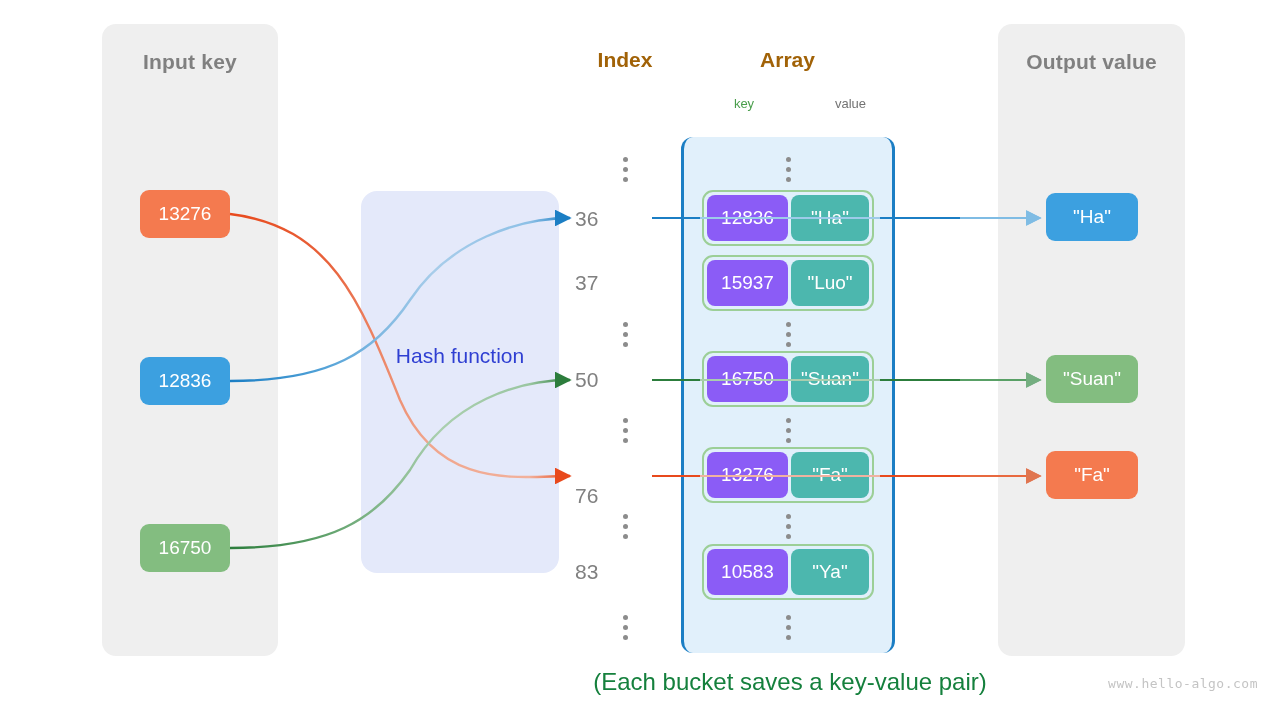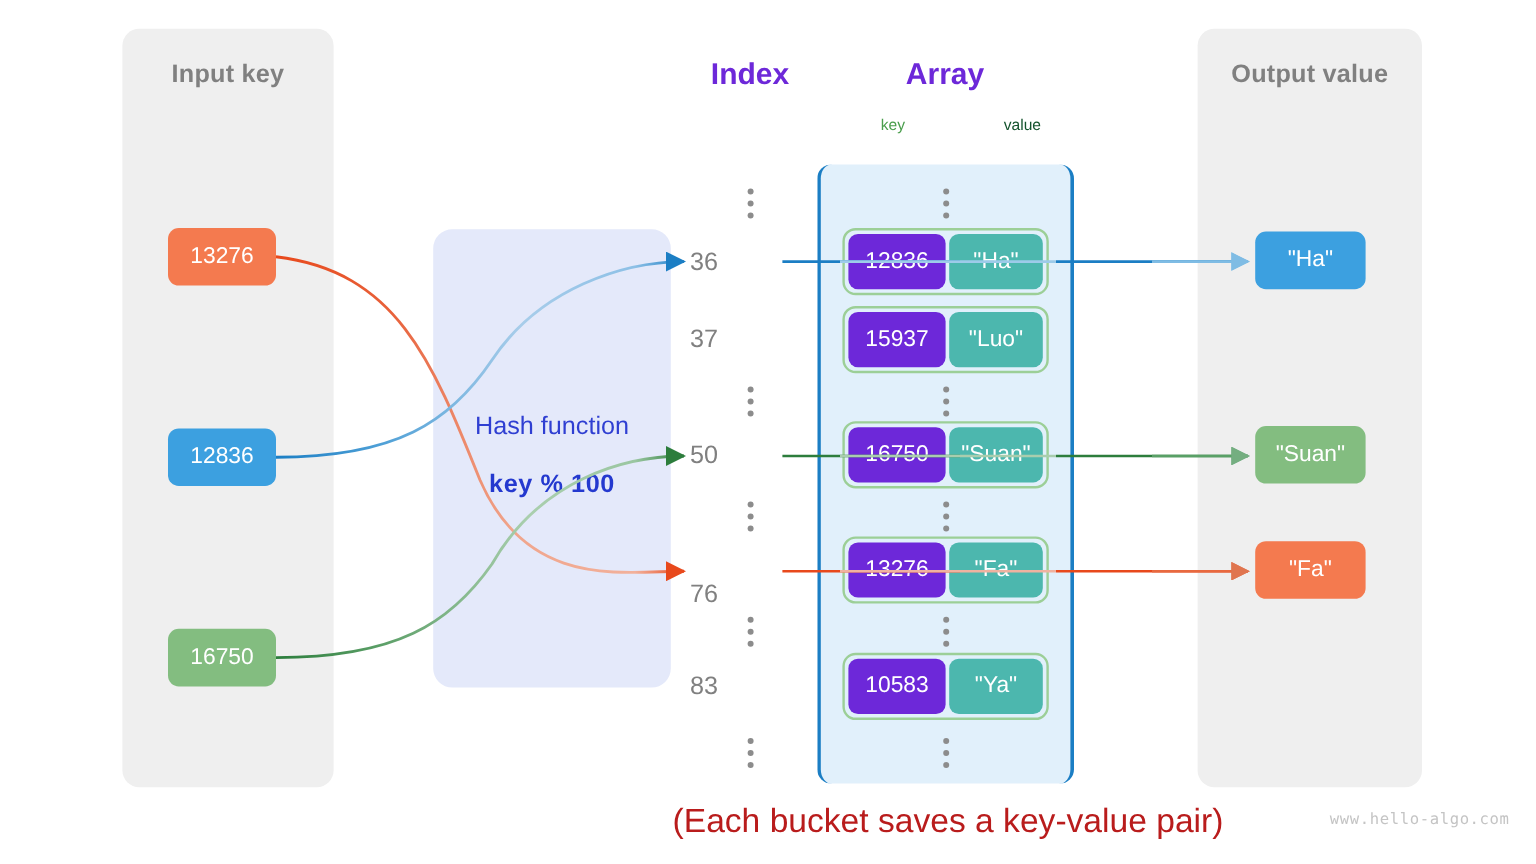--- a/index.html
+++ b/index.html
@@ -37,35 +37,35 @@
     text-align: center;
     font-size: 21px;
     font-weight: bold;
     color: #808080;
     letter-spacing: .2px;
   }
 
   
   .col-heading {
     position: absolute;
-    font-size: 25px;
+    font-size: 21px;
     font-weight: bold;
-    color: #6d28d9;
+    color: #a16207;
     text-align: center;
   }
   #index-heading { left: 570px; top: 48px; width: 110px; }
   #array-heading { left: 730px; top: 48px; width: 115px; }
 
   .sub-heading {
     position: absolute;
     font-size: 13px;
     text-align: center;
   }
   #key-sub   { left: 706px; top: 96px; width: 76px; color: #4a9e4c; }
-  #value-sub { left: 814px; top: 96px; width: 76px; color: #14532d; }
+  #value-sub { left: 790px; top: 96px; width: 76px; color: #737373; text-align: right; }
 
   
   .chip {
     position: absolute;
     border-radius: 9px;
     display: flex;
     align-items: center;
     justify-content: center;
     color: #ffffff;
     font-size: 19px;
@@ -170,39 +170,39 @@
   .bucket .cell {
     height: 100%;
     border-radius: 8px;
     display: flex;
     align-items: center;
     justify-content: center;
     color: #ffffff;
     font-size: 19px;
     box-sizing: border-box;
   }
-  .bucket .cell.key   { background: #6d28d9; width: 81px; }
+  .bucket .cell.key   { background: #8b5cf6; width: 81px; }
   .bucket .cell.value { background: #4cb7ae; flex: 1; }
 
   
   #wires {
     position: absolute;
     left: 0; top: 0;
     width: 1280px; height: 720px;
     pointer-events: none;
   }
 
   
   #caption {
     position: absolute;
     left: 400px; top: 668px;
     width: 780px;
     text-align: center;
-    font-size: 28px;
-    color: #b91c1c;
+    font-size: 24px;
+    color: #15803d;
   }
   #watermark {
     position: absolute;
     right: 22px; top: 676px;
     font-family: "DejaVu Sans Mono", monospace;
     font-size: 13px;
     color: #c4c4c4;
     letter-spacing: .5px;
   }
 </style>
@@ -213,21 +213,20 @@
 
   <div class="panel" id="input-panel">
     <div class="panel-title">Input key</div>
   </div>
   <div class="chip orange" id="in-key-0">13276</div>
   <div class="chip blue" id="in-key-1">12836</div>
   <div class="chip green" id="in-key-2">16750</div>
 
   <div id="hash-box"></div>
   <div id="hash-label">Hash function</div>
-  <div id="hash-formula">key % 100</div>
 
   <div class="col-heading" id="index-heading">Index</div>
   <div class="col-heading" id="array-heading">Array</div>
   <div class="sub-heading" id="key-sub">key</div>
   <div class="sub-heading" id="value-sub">value</div>
 
   <div id="array-box"></div>
 
   <div class="index-label" style="top:207px">36</div>
   <div class="index-label" style="top:271px">37</div>

